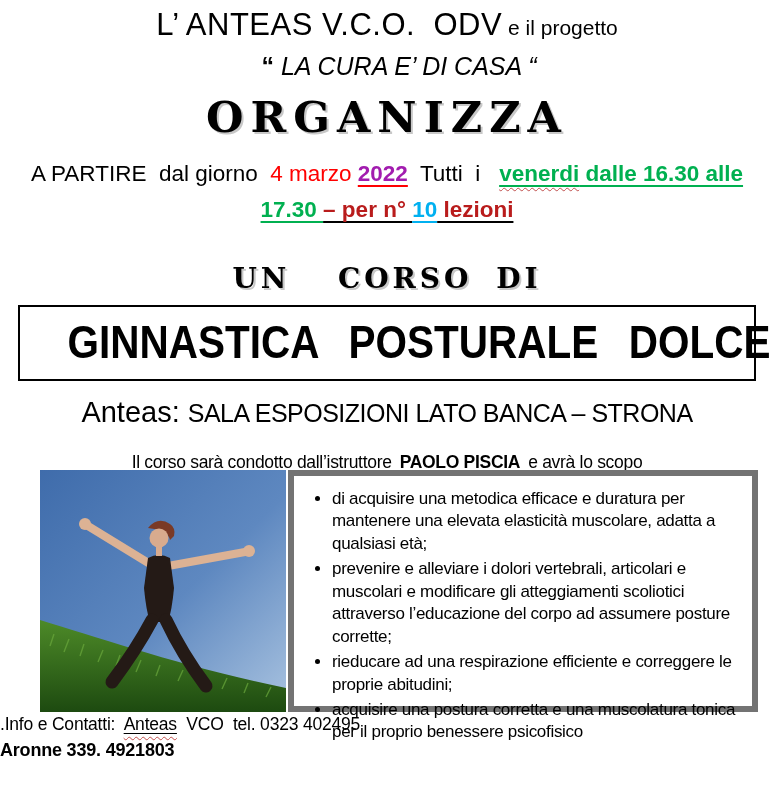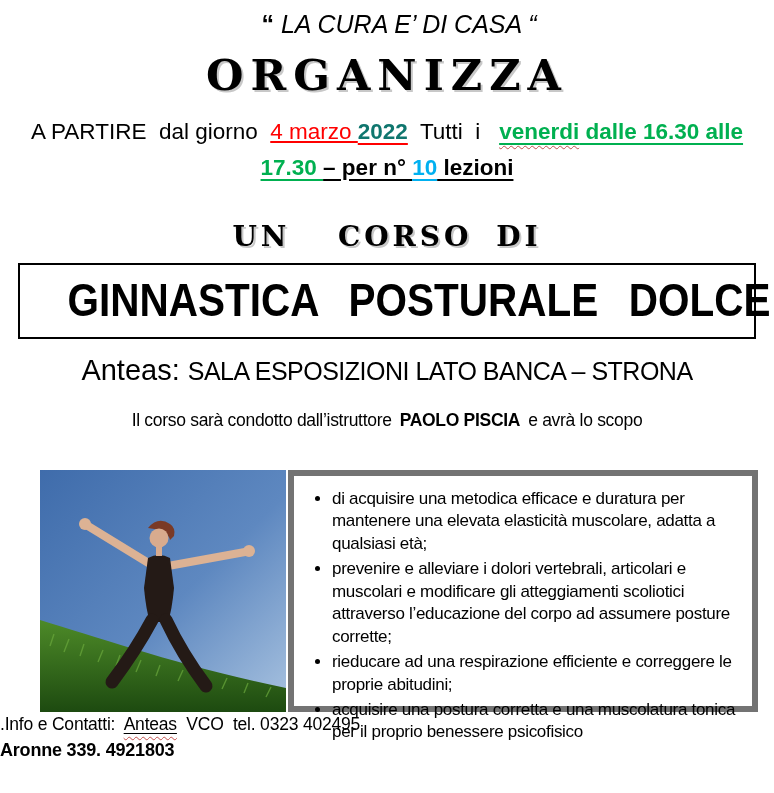--- a/index.html
+++ b/index.html
@@ -22,24 +22,24 @@
   .quote-text{font-style:italic;}
   .algerian{
     font-family:"DejaVu Serif","Liberation Serif",serif;
     font-weight:bold;
     text-shadow:2px 2px 0 #c8c8c8;
   }
   .organizza{margin-top:14px;font-size:43px;letter-spacing:7px;line-height:1.05;}
 
   
   .schedule{margin-top:16px;font-size:22.5px;line-height:1.6;}
-  .seg-red{color:#FF0000;text-decoration:underline;}
-  .seg-red-u{color:#0f766e;font-weight:bold;text-decoration:underline;text-decoration-color:#FF0000;text-underline-offset:4px;text-decoration-thickness:2px;}
+  .seg-red{color:#FF0000;}
+  .seg-red-u{color:#a21caf;font-weight:bold;text-decoration:underline;text-decoration-color:#FF0000;text-underline-offset:4px;text-decoration-thickness:2px;}
   .seg-green-u{color:#00B050;font-weight:bold;text-decoration:underline;text-decoration-color:#00B050;text-underline-offset:4px;text-decoration-thickness:2px;}
-  .seg-black-u{color:#000000;font-weight:bold;text-decoration:underline;text-decoration-color:#000;text-underline-offset:4px;text-decoration-thickness:2px;}
+  .seg-black-u{color:#b91c1c;font-weight:bold;text-decoration:underline;text-decoration-color:#000;text-underline-offset:4px;text-decoration-thickness:2px;}
   .seg-blue-u{color:#00B0F0;font-weight:bold;text-decoration:underline;text-decoration-color:#00B0F0;text-underline-offset:4px;text-decoration-thickness:2px;}
   .spell-wavy{text-decoration:underline wavy #c0504d;text-decoration-thickness:1px;text-underline-offset:6px;}
 
   
   .corso-di{margin-top:34px;font-size:28px;letter-spacing:4px;word-spacing:10px;}
   .course-box{
     margin:10px 18px 0 18px;
     border:2px solid #000;
     padding:8px 4px 10px 4px;
     text-align:right;
@@ -84,20 +84,23 @@
     margin-top:5px;font-size:18.5px;font-weight:bold;letter-spacing:-0.3px;
     text-decoration:underline;text-decoration-thickness:2px;text-underline-offset:4px;
     display:inline-block;
   }
 </style>
 </head>
 <body>
 
 <div class="page">
 
+  <div class="center org-line">
+    <span class="org-main">L’ ANTEAS V.C.O.&nbsp; ODV</span><span class="org-suffix">e il progetto</span>
+  </div>
 
   <div class="center quote-line">
     <span class="quote-mark-open">“</span><span class="quote-text"> LA CURA E’ DI CASA “</span>
   </div>
 
   <div class="center organizza algerian">ORGANIZZA</div>
 
   <div class="center schedule">
     <span>A PARTIRE&nbsp; dal giorno&nbsp; </span><span class="seg-red">4 marzo </span><span class="seg-red-u">2022</span><span>&nbsp; Tutti&nbsp; i&nbsp;&nbsp; </span><span class="seg-green-u"><span class="spell-wavy">venerdi</span><span> dalle 16.30 alle 17.30 </span></span><span class="seg-black-u">– per n° </span><span class="seg-blue-u">10</span><span class="seg-black-u"> lezioni</span>
   </div>

